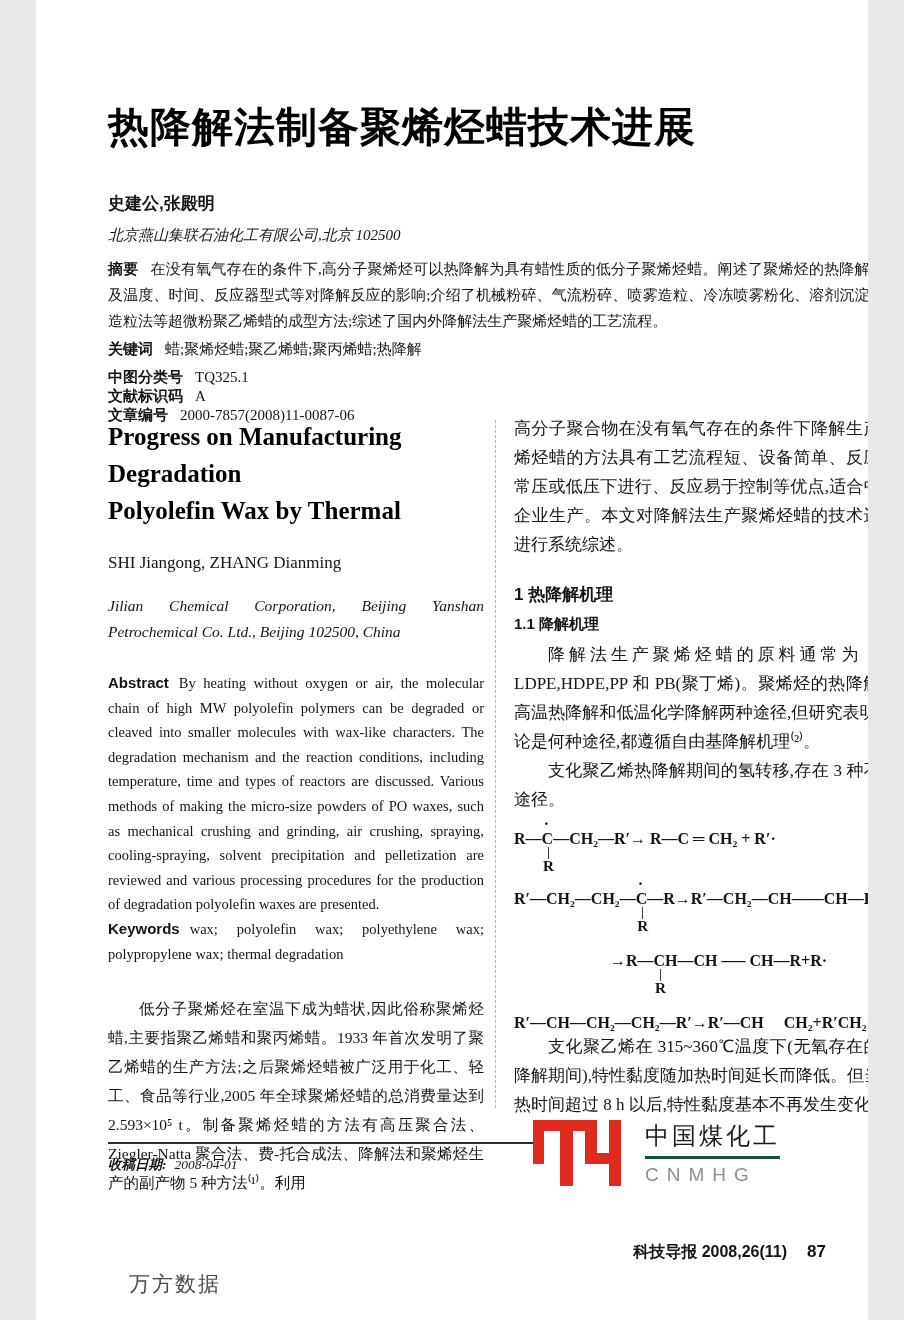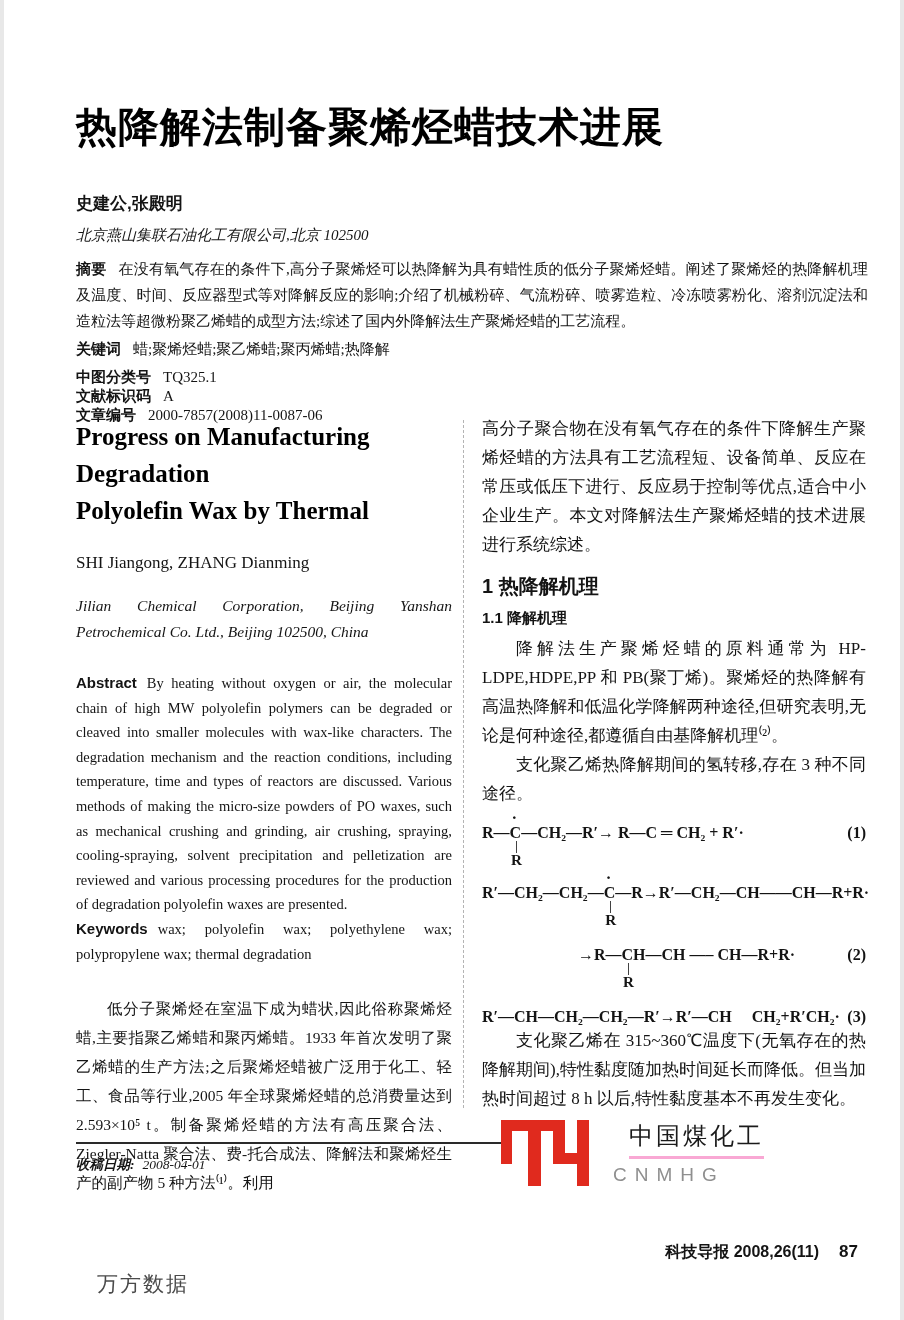--- a/index.html
+++ b/index.html
@@ -1,16 +1,16 @@
 <!DOCTYPE html>
 <html><head>
 <meta charset="utf-8">
 <style>
   html,body{margin:0;padding:0;background:#e8e8e8;}
-  .page{position:relative;width:896px;height:1320px;margin:0 auto;background:#ffffff;
+  .page{position:relative;width:832px;height:1320px;margin:0 auto;background:#ffffff;
         font-family:"Liberation Serif",serif;color:#141414;overflow:hidden;}
 
   
   .cn-title{position:absolute;left:72px;top:100px;font-family:"Liberation Sans",sans-serif;
             font-weight:bold;font-size:41px;letter-spacing:1px;color:#000;}
   .cn-authors{position:absolute;left:72px;top:180px;font-family:"Liberation Sans",sans-serif;
               font-weight:bold;font-size:17px;margin-top:12px;}
   .cn-affil{position:absolute;left:72px;top:226px;font-size:15px;font-style:italic;}
 
   .head-meta{position:absolute;left:72px;top:256px;width:792px;}
@@ -30,21 +30,21 @@
   .en-title{font-weight:bold;font-size:25px;line-height:37px;margin:0;color:#000;}
   .en-authors{margin-top:24px;font-size:17px;}
   .en-affil{margin-top:20px;font-size:15.5px;font-style:italic;line-height:26px;text-align:justify;}
   .en-abstract{margin-top:26px;font-size:14.5px;line-height:24.6px;text-align:justify;}
   .en-label{font-family:"Liberation Sans",sans-serif;font-weight:bold;font-size:15px;margin-right:10px;}
   .en-keywords{font-size:14.5px;line-height:24.6px;text-align:justify;}
   .cn-intro{margin-top:28px;font-size:15.5px;line-height:29px;text-align:justify;text-indent:2em;}
 
   .r-para{font-size:17px;line-height:29px;text-align:justify;text-indent:2em;margin:0;}
   .r-para.noindent{text-indent:0;}
-  .r-h1{font-family:"Liberation Sans",sans-serif;font-weight:bold;font-size:20px;margin:14px 0 0 0;}
+  .r-h1{font-family:"Liberation Sans",sans-serif;font-weight:bold;font-size:17px;margin:24px 0 0 0;}
   .r-h2{font-family:"Liberation Sans",sans-serif;font-weight:bold;font-size:15px;margin:9px 0 6px 0;}
 
   
   .eq-block{margin-top:8px;}
   .eq-row{position:relative;display:flex;justify-content:space-between;
           font-weight:bold;font-size:16px;}
   .eq-row .eq-main{white-space:pre;}
   .eq-r0{margin-top:16px;margin-bottom:42px;}
   .eq-r1{margin-bottom:44px;text-align:right;}
   .eq-r2{margin-left:96px;margin-bottom:44px;}
@@ -58,21 +58,21 @@
   
   .foot-line{position:absolute;left:72px;top:1142px;width:430px;border-top:2px solid #2a2a2a;}
   .received{position:absolute;left:72px;top:1156px;font-size:13.5px;font-style:italic;}
   .bio{position:absolute;left:72px;top:1183px;width:760px;font-size:13.5px;font-style:italic;}
   .f-label{font-weight:bold;margin-right:8px;}
 
   .logo{position:absolute;left:497px;top:1120px;display:flex;align-items:flex-start;}
   .logo-mark{width:100px;height:66px;}
   .logo-text{margin-left:12px;display:flex;flex-direction:column;}
   .logo-cn{font-family:"Liberation Sans",sans-serif;font-size:24px;letter-spacing:3px;color:#1a1a1a;
-           padding-bottom:4px;border-bottom:3px solid #f9a8d4;margin-left:16px;}
+           padding-bottom:4px;border-bottom:3px solid #14532d;}
   .logo-en{font-family:"Liberation Sans",sans-serif;font-size:19px;letter-spacing:8px;
            color:#8f8f8f;margin-top:5px;}
 
   .pageref{position:absolute;right:42px;top:1242px;font-family:"Liberation Sans",sans-serif;
            font-weight:bold;font-size:16px;}
   .pageref .pno{margin-left:20px;font-size:17px;}
   .watermark{position:absolute;left:93px;top:1270px;font-family:"Liberation Sans",sans-serif;
              font-size:21px;color:#4a4a4a;letter-spacing:2px;}
 </style>
 </head>

